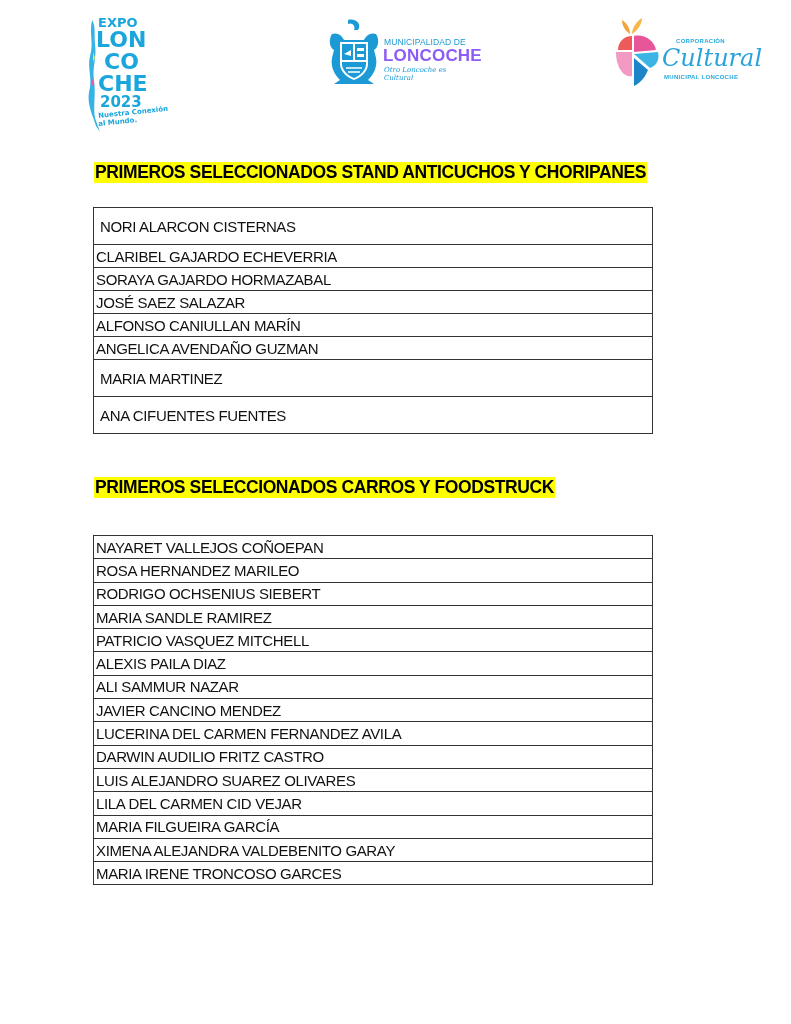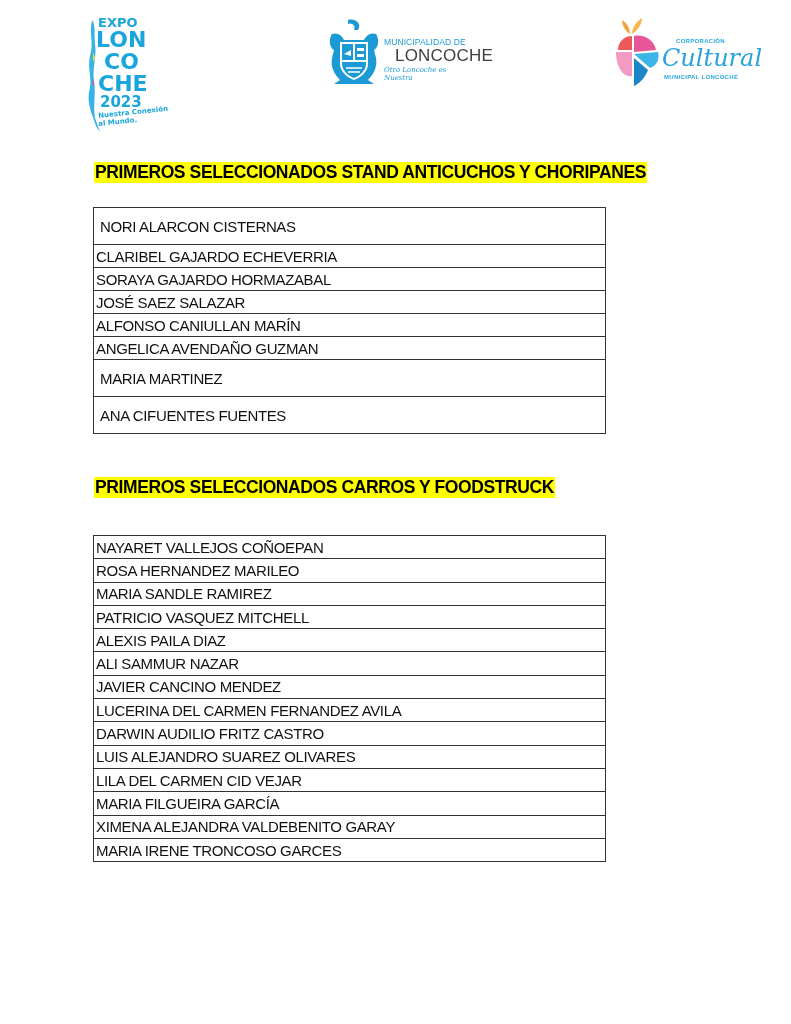--- a/index.html
+++ b/index.html
@@ -9,38 +9,38 @@
   
   .logo { position: absolute; }
   #logo-expo { left: 82px; top: 14px; width: 92px; height: 122px; }
   #logo-muni { left: 326px; top: 18px; width: 150px; height: 70px; }
   #logo-cultural { left: 612px; top: 16px; width: 142px; height: 78px; }
 
   .expo-text { position: absolute; font-family: "DejaVu Sans", sans-serif; font-weight: bold; color: #1aa6dc; line-height: 1; }
   .expo-small { position: absolute; font-family: "DejaVu Sans", sans-serif; font-weight: bold; color: #1aa6dc; font-size: 7px; line-height: 1; transform: rotate(-6deg); transform-origin: left top; }
 
   .muni-small { position: absolute; font-family: "Liberation Sans", sans-serif; color: #1b9ad6; font-size: 8.5px; letter-spacing: 0.1px; }
-  .muni-big { position: absolute; font-family: "Liberation Sans", sans-serif; color: #404040; font-size: 17px; font-weight: normal; letter-spacing: 0.2px; margin-left: 12px; }
+  .muni-big { position: absolute; font-family: "Liberation Sans", sans-serif; color: #8b5cf6; font-size: 17px; font-weight: bold; letter-spacing: 0.2px; }
   .muni-script { position: absolute; font-family: "DejaVu Serif", serif; font-style: italic; color: #1b9ad6; font-size: 7px; }
 
   .cult-small { position: absolute; font-family: "Liberation Sans", sans-serif; font-weight: bold; color: #26a9de; font-size: 6px; letter-spacing: 0.3px; }
   .cult-big { position: absolute; font-family: "DejaVu Serif", serif; font-style: italic; font-weight: normal; color: #2aa3dc; font-size: 24px; }
 
   
   .section-title {
     position: absolute; left: 94px; font-family: "Liberation Sans", sans-serif;
     font-weight: bold; font-size: 17.5px; letter-spacing: -0.4px;
     text-underline-offset: 2px; text-decoration-thickness: 1.5px;
     background: #ffff00; padding: 0 1px; line-height: 21px; white-space: nowrap;
   }
   #title-1 { top: 162px; }
   #title-2 { top: 477px; }
 
   
-  .name-table { position: absolute; left: 93px; width: 513px; border-collapse: collapse; }
+  .name-table { position: absolute; left: 93px; width: 560px; border-collapse: collapse; }
   .name-table td {
     border: 1.3px solid #333; padding: 0 0 0 2px; font-size: 15px; font-family: "Liberation Sans", sans-serif;
     letter-spacing: -0.35px; white-space: nowrap; vertical-align: middle; color: #111;
   }
   #table-1 { top: 207px; }
   #table-1 tr td { height: 22px; }
   #table-1 tr.tall td { height: 36px; padding-left: 6px; }
   #table-1 tr.tall-first td { height: 36px; padding-left: 6px; }
   #table-2 { top: 535px; }
   #table-2 tr td { height: 22.3px; }
@@ -70,21 +70,21 @@
     <path d="M14 24 L42 24 L42 46 C42 54, 34 60, 28 62 C22 60, 14 54, 14 46 Z" fill="#ffffff"></path>
     <path d="M16 26 L27 26 L27 42 L16 42 Z" fill="#1b9ad6"></path>
     <path d="M29 26 L40 26 L40 42 L29 42 Z" fill="#1b9ad6"></path>
     <path d="M16 44 L40 44 L40 46 C40 52, 34 58, 28 60 C22 58, 16 52, 16 46 Z" fill="#1b9ad6"></path>
     <path d="M18 36 L25 32 L25 38 Z" fill="#ffffff"></path>
     <path d="M31 30 L38 30 L38 33 L31 33 Z M31 36 L38 36 L38 39 L31 39 Z" fill="#ffffff"></path>
     <path d="M20 50 L36 50 M22 54 L34 54" stroke="#ffffff" stroke-width="1.5"></path>
   </svg>
   <div class="muni-small" style="left:58px;top:19px;">MUNICIPALIDAD DE</div>
   <div class="muni-big" style="left:57px;top:28px;">LONCOCHE</div>
-  <div class="muni-script" style="left:58px;top:48px;">Otro Loncoche es Nuestra</div>
+  <div class="muni-script" style="left:58px;top:48px;">Otro Loncoche es Cultural</div>
 </div>
 
 <div class="logo" id="logo-cultural">
   <svg width="52" height="78" style="position:absolute;left:0;top:0">
     <path d="M10 4 C14 6, 18 12, 18 18 C14 16, 10 10, 10 4 Z" fill="#f2a33a"></path>
     <path d="M30 2 C30 8, 26 14, 20 18 C20 12, 24 6, 30 2 Z" fill="#f7b84a"></path>
     <path d="M6 34 C6 26, 12 20, 20 20 L20 34 Z" fill="#ee5a5a"></path>
     <path d="M22 20 C32 18, 42 24, 44 34 L22 36 Z" fill="#e8569a"></path>
     <path d="M4 36 L20 36 L20 60 C12 62, 4 52, 4 36 Z" fill="#f29ac4"></path>
     <path d="M22 38 L46 36 C48 44, 44 50, 38 52 Z" fill="#3ab5e6"></path>
@@ -130,20 +130,23 @@
 
 <table class="name-table" id="table-2">
   <tbody>
     <tr>
         <td>NAYARET VALLEJOS COÑOEPAN</td>
       </tr>
     <tr>
         <td>ROSA HERNANDEZ MARILEO</td>
       </tr>
     <tr>
+        <td>RODRIGO OCHSENIUS SIEBERT</td>
+      </tr>
+    <tr>
         <td>MARIA SANDLE RAMIREZ</td>
       </tr>
     <tr>
         <td>PATRICIO VASQUEZ MITCHELL</td>
       </tr>
     <tr>
         <td>ALEXIS PAILA DIAZ</td>
       </tr>
     <tr>
         <td>ALI SAMMUR NAZAR</td>

